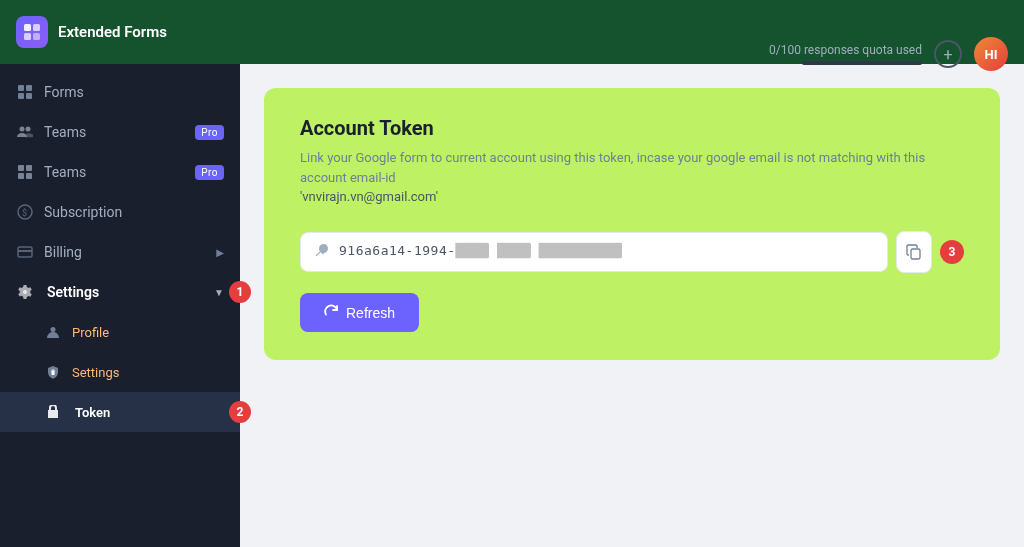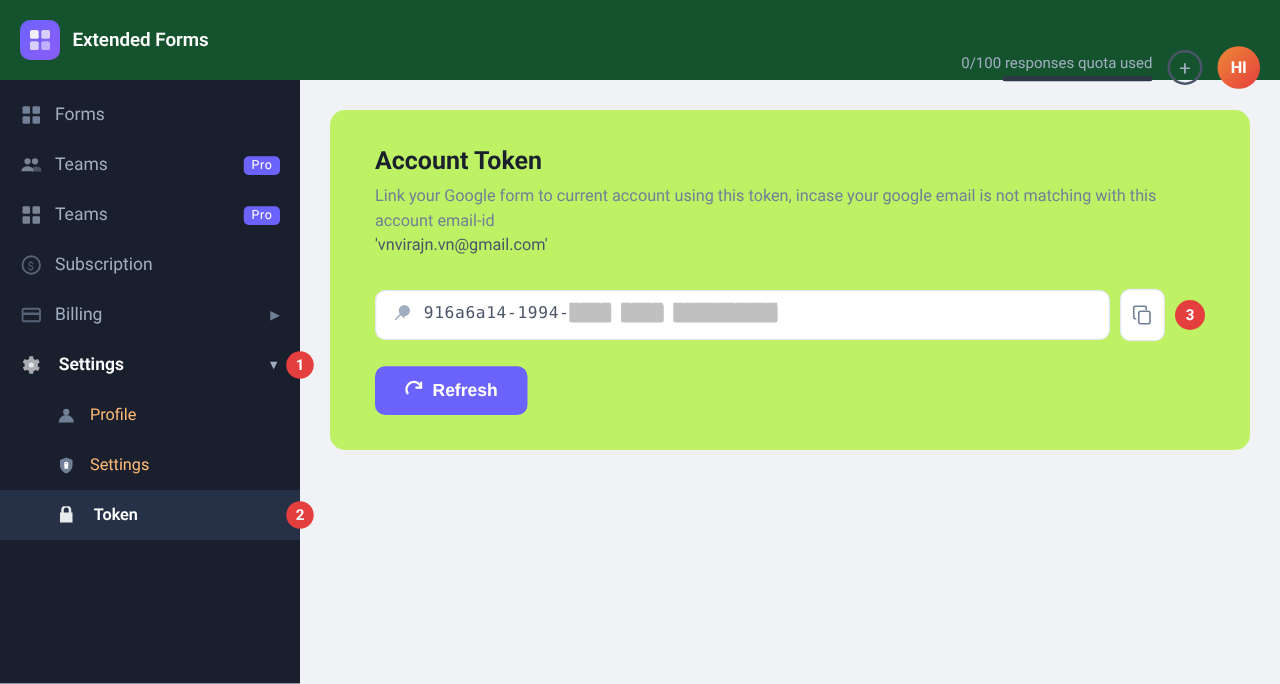--- a/index.html
+++ b/index.html
@@ -229,29 +229,29 @@
       display: flex;
       align-items: center;
       justify-content: center;
       cursor: pointer;
       color: #718096;
       font-size: 15px;
     }
 
     .refresh-btn {
       display: flex;
-      align-items: flex-start;
+      align-items: flex-end;
       gap: 8px;
       background: #6c63ff;
       color: white;
       border: none;
       border-radius: 8px;
       padding: 11px 24px;
       font-size: 14px;
-      font-weight: 700;
+      font-weight: 400;
       cursor: pointer;
       transition: background 0.15s;
     }
     .refresh-icon {
       font-size: 14px;
     }
 
     
     .num-badge {
       position: absolute;

